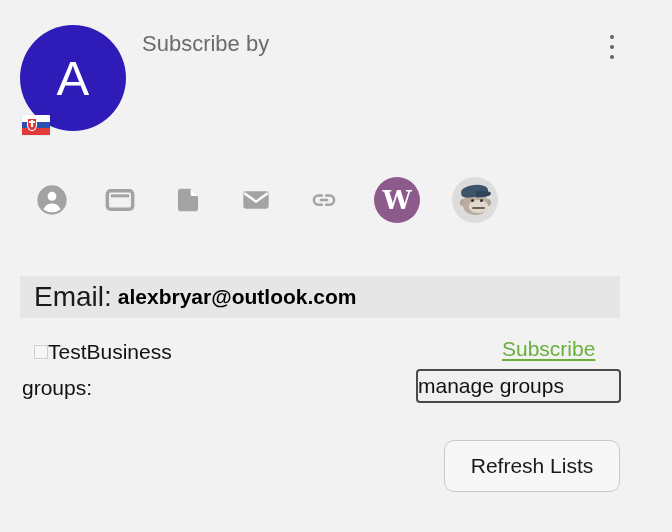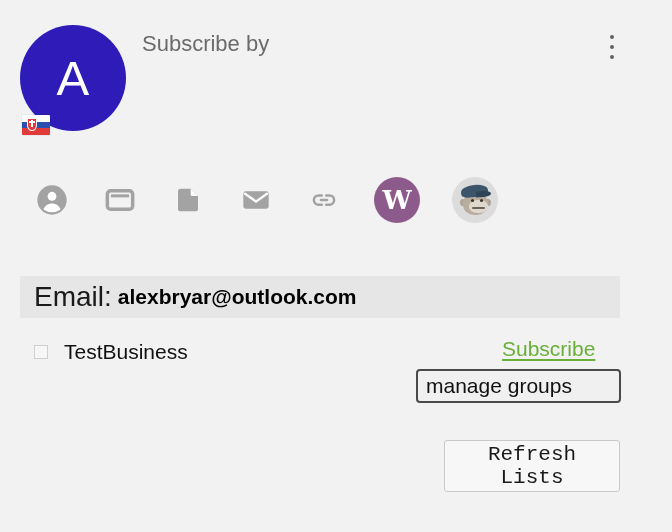--- a/index.html
+++ b/index.html
@@ -275,21 +275,20 @@
     border: 1.5px solid #cfcfcf;
     background: #f7f7f7;
     box-sizing: border-box;
     margin-left: 12px;
     cursor: pointer;
     flex: none;
   }
   .list-name {
     font-size: 21px;
     color: #111111;
-    margin-left: 16px;
     white-space: nowrap;
   }
   .subscribe-link {
     position: absolute;
     left: 502px;
     top: 337px;
     font-size: 21px;
     color: #6aaf3a;
     text-decoration: underline;
     text-underline-offset: 3px;
@@ -310,36 +309,36 @@
     top: 369px;
     width: 205px;
     height: 34px;
     background: #f0f0f0;
     border: 2px solid #4a4a4a;
     border-radius: 4px;
     font-family: "Liberation Sans", sans-serif;
     font-size: 21px;
     color: #111111;
     text-align: left;
-    padding: 0 8px;
+    padding: 0 0;
     box-sizing: border-box;
     cursor: pointer;
     line-height: 30px;
   }
 
   .refresh-btn {
     position: absolute;
     left: 444px;
     top: 440px;
     width: 176px;
     height: 52px;
     background: #f7f7f7;
     border: 1px solid #c9c9c9;
-    border-radius: 3px;
-    font-family: Liberation Mono, monospace;
+    border-radius: 10px;
+    font-family: Liberation Sans, sans-serif;
     font-size: 21px;
     color: #1a1a1a;
     cursor: pointer;
   }
 </style>
 </head>
 <body>
 
 <div class="card">
 
@@ -431,18 +430,19 @@
     <span class="email-value">alexbryar@outlook.com</span>
   </div>
 
   <div class="list-row">
     <span class="list-checkbox"></span>
     <span class="list-name">TestBusiness</span>
   </div>
 
   <a class="subscribe-link">Subscribe</a>
 
+  <div class="groups-label">groups:</div>
 
   <button class="manage-groups-btn">manage groups</button>
 
   <button class="refresh-btn">Refresh Lists</button>
 
 </div>
 
 </body></html>

